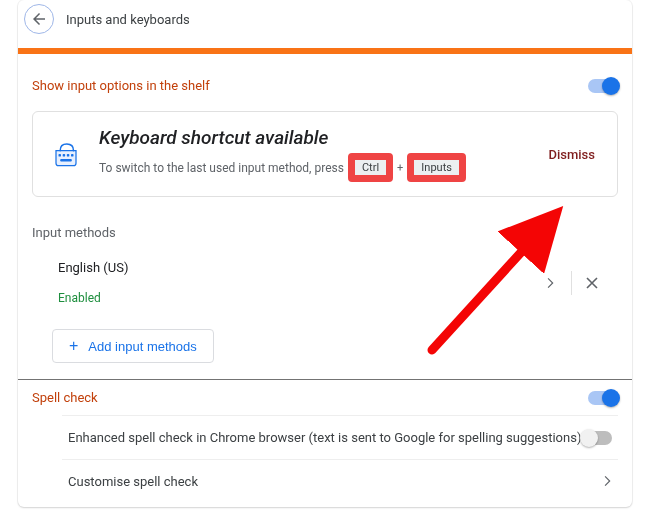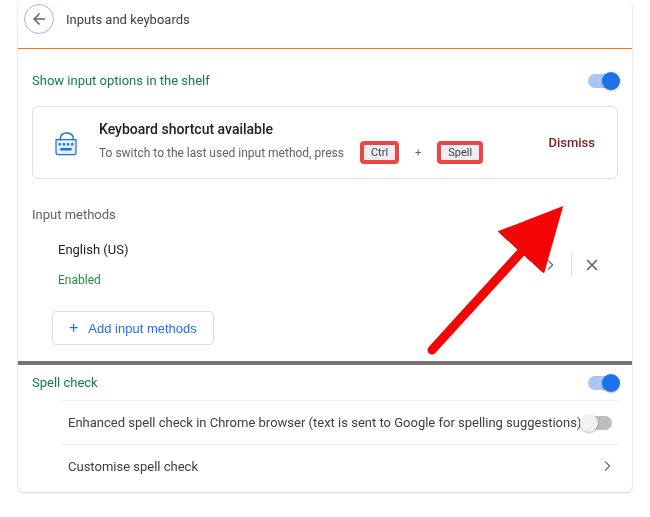--- a/index.html
+++ b/index.html
@@ -20,37 +20,37 @@
   .card {
     background: #fff;
     border-radius: 6px;
     box-shadow: 0 1px 2px rgba(0,0,0,.14), 0 0 0 1px rgba(0,0,0,.04);
     padding-bottom: 4px;
   }
   .header-row {
     display: flex; align-items: center;
     padding: 4px 8px 14px 6px;
     gap: 12px;
-    border-bottom: 1px solid #f97316;
+    border-bottom: 6px solid #f97316;
     margin-bottom: 14px;
   }
   .back-btn {
     width: 30px; height: 30px; border-radius: 50%;
     border: 1px solid #9fb7e8;
     display: flex; align-items: center; justify-content: center;
     color: #5f6368;
     cursor: pointer;
   }
   .back-btn svg { width: 18px; height: 18px; }
   .page-title { font-size: 13px; color: #3c4043; }
   .row {
     display: flex; align-items: center; justify-content: space-between;
     padding: 10px 14px;
   }
-  .row-label { font-size: 13px; color: #15803d; }
+  .row-label { font-size: 13px; color: #c2410c; }
   .toggle {
     width: 30px; height: 14px; border-radius: 8px;
     position: relative;
     background: #a9c6f5;
     cursor: pointer;
   }
   .toggle.off { background: #bdbdbd; }
   .toggle .knob {
     position: absolute; top: -2px; right: -2px;
     width: 18px; height: 18px; border-radius: 50%;
@@ -65,24 +65,24 @@
     border-radius: 6px;
     padding: 14px 18px;
     display: flex; align-items: center; gap: 18px;
   }
   .tip-icon {
     width: 30px; height: 26px; flex: 0 0 auto;
     display: flex; align-items: center; justify-content: center;
   }
   .tip-icon svg { width: 30px; height: 26px; }
   .tip-body { flex: 1 1 auto; }
-  .tip-title { font-size: 14px; font-weight: 500; color: #202124; margin-bottom: 4px; }
-  .tip-desc { font-size: 12px; color: #5f6368; display: flex; align-items:center; flex-wrap: wrap; gap:16px; }
+  .tip-title { font-size: 19px; font-weight: 500; color: #202124; margin-bottom: 4px; font-style: italic; }
+  .tip-desc { font-size: 12px; color: #5f6368; display: flex; align-items:center; flex-wrap: wrap; gap:4px; }
   .keycap {
-    background: #eceff1; border: 4px solid #ef4444; border-radius: 4px;
+    background: #eceff1; border: 7px solid #ef4444; border-radius: 4px;
     padding: 1px 7px; font-size: 11px; color: #3c4043;
   }
   .plus { color: #5f6368; font-size: 11px; }
   .dismiss {
     color: #7f1d1d; font-size: 13px; font-weight: 500;
     cursor: pointer; padding: 6px 4px;
   }
   .section-title {
     font-size: 13px; color: #5f6368;
     padding: 8px 14px 10px 14px;
@@ -162,21 +162,21 @@
             <rect x="24" y="15" width="3" height="3" rx="1" fill="#1a73e8"></rect>
             <rect x="11" y="21" width="14" height="3" rx="1.2" fill="#1a73e8"></rect>
           </svg>
       </div>
       <div class="tip-body">
         <div class="tip-title">Keyboard shortcut available</div>
         <div class="tip-desc">
           <span>To switch to the last used input method, press</span>
           <span class="keycap">Ctrl</span>
           <span class="plus">+</span>
-          <span class="keycap">Spell</span>
+          <span class="keycap">Inputs</span>
         </div>
       </div>
       <div class="dismiss">Dismiss</div>
     </div>
 
     <div class="section-title">Input methods</div>
     <div class="list">
       <div class="list-row">
         <div>
           <div class="im-name">English (US)</div>
@@ -195,21 +195,21 @@
               </svg>
           </div>
         </div>
       </div>
       <button class="add-btn">
         <span class="plus-ico">+</span>
         <span>Add input methods</span>
       </button>
     </div>
 
-    <div class="row spell-row" style="border-top:4px solid #737373">
+    <div class="row spell-row" style="border-top:1px solid #737373">
       <div class="row-label">Spell check</div>
       <div class="toggle">
           <div class="knob"></div>
         </div>
     </div>
     <div class="spell-sub">
       <div class="spell-item">
         <div>Enhanced spell check in Chrome browser (text is sent to Google for spelling suggestions)</div>
         <div class="toggle off">
             <div class="knob"></div>

